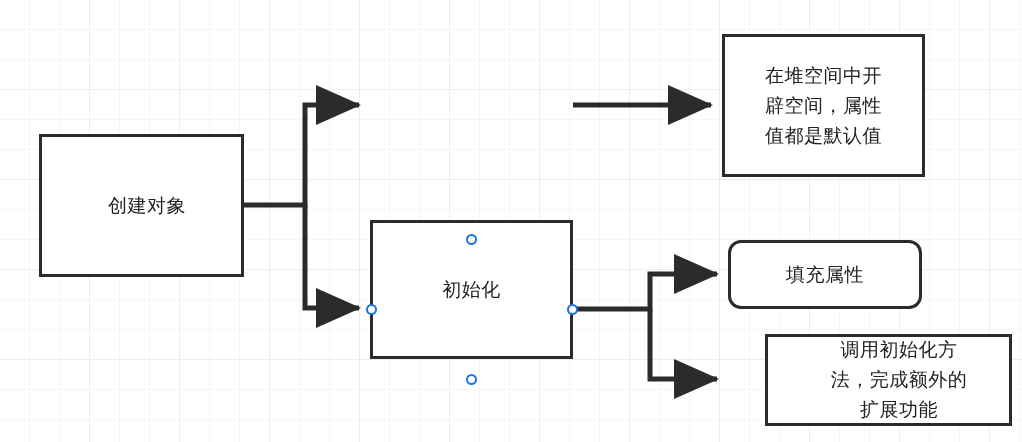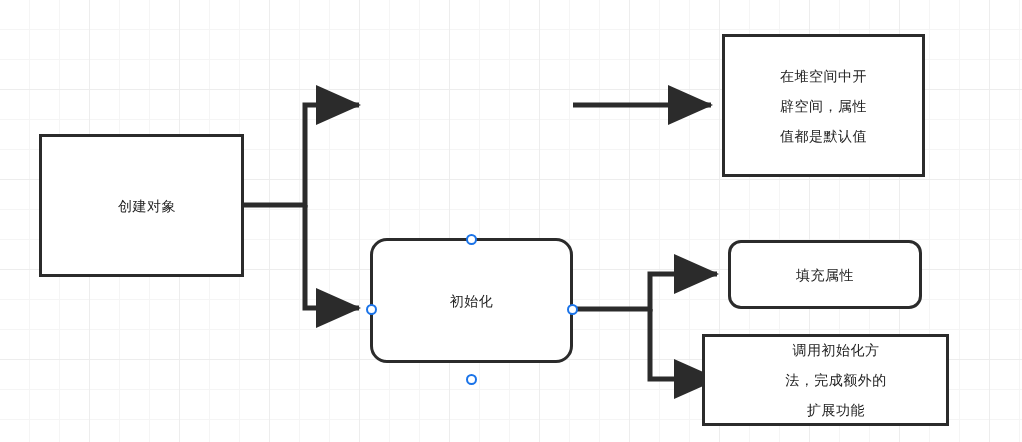--- a/index.html
+++ b/index.html
@@ -33,21 +33,21 @@
   .node {
     position: absolute;
     box-sizing: border-box;
     background: #ffffff;
     border: 3px solid #2b2b2b;
     display: flex;
     align-items: center;
     justify-content: center;
     text-align: center;
     color: #222222;
-    font-size: 14px;
+    font-size: 19px;
     line-height: 30px;
     letter-spacing: 0.5px;
     white-space: pre-line;
     user-select: none;
   }
   .node.selected {
     z-index: 5;
   }
   .handle {
     position: absolute;
@@ -93,25 +93,25 @@
     </g>
   </svg>
 
   <div class="node" id="node-create-object" style="left: 39px; top: 134px; width: 205px; height: 143px; border-color: rgb(43, 43, 43); background: rgb(255, 255, 255); padding-left: 11px;">创建对象</div>
 
 
   <div class="node" id="node-heap-allocate" style="left: 722px; top: 34px; width: 203px; height: 143px; border-color: rgb(43, 43, 43); background: rgb(255, 255, 255);">在堆空间中开
 辟空间，属性
 值都是默认值</div>
 
-  <div class="node selected" id="node-initialize" style="left: 370px; top: 238px; width: 203px; height: 125px; border-color: rgb(43, 43, 43); background: rgb(255, 255, 255); border-radius: 17px;">初始化</div>
+  <div class="node selected" id="node-initialize" style="left: 370px; top: 220px; width: 203px; height: 139px; border-color: rgb(43, 43, 43); background: rgb(255, 255, 255);">初始化</div>
 
   <div class="node" id="node-fill-properties" style="left: 728px; top: 240px; width: 194px; height: 69px; border-color: rgb(43, 43, 43); background: rgb(255, 255, 255); border-radius: 13px;">填充属性</div>
 
-  <div class="node" id="node-call-init-method" style="left: 702px; top: 334px; width: 247px; height: 92px; border-color: rgb(43, 43, 43); background: rgb(255, 255, 255); padding-left: 21px;">调用初始化方
+  <div class="node" id="node-call-init-method" style="left: 765px; top: 334px; width: 247px; height: 92px; border-color: rgb(43, 43, 43); background: rgb(255, 255, 255); padding-left: 21px;">调用初始化方
 法，完成额外的
 扩展功能</div>
 
   <div class="handle" style="left: 465.5px; top: 233.5px; border-color: rgb(26, 115, 232);"></div>
   <div class="handle" style="left: 365.5px; top: 303.5px; border-color: rgb(26, 115, 232);"></div>
   <div class="handle" style="left: 566.5px; top: 303.5px; border-color: rgb(26, 115, 232);"></div>
   <div class="handle" style="left: 465.5px; top: 373.5px; border-color: rgb(26, 115, 232);"></div>
 
 </div>
 

